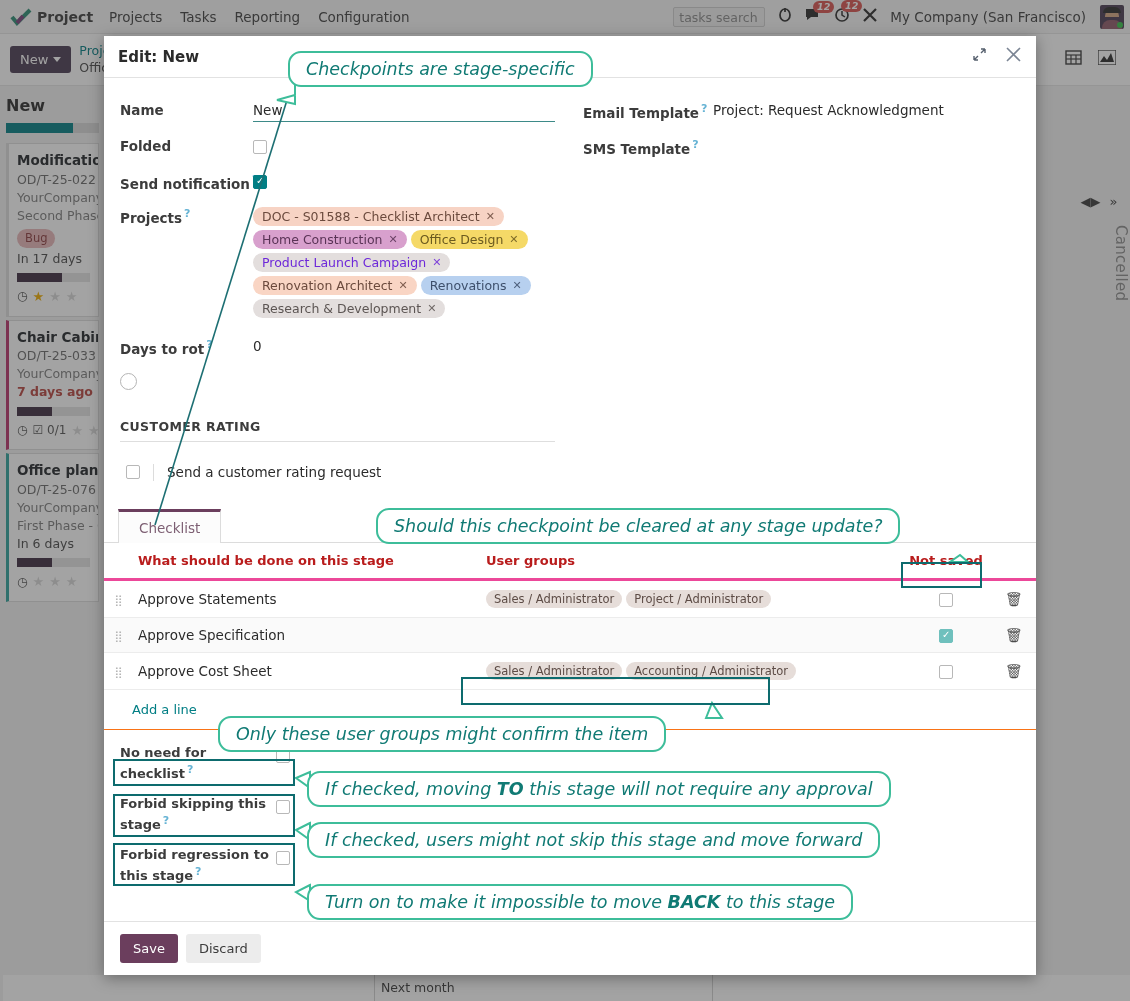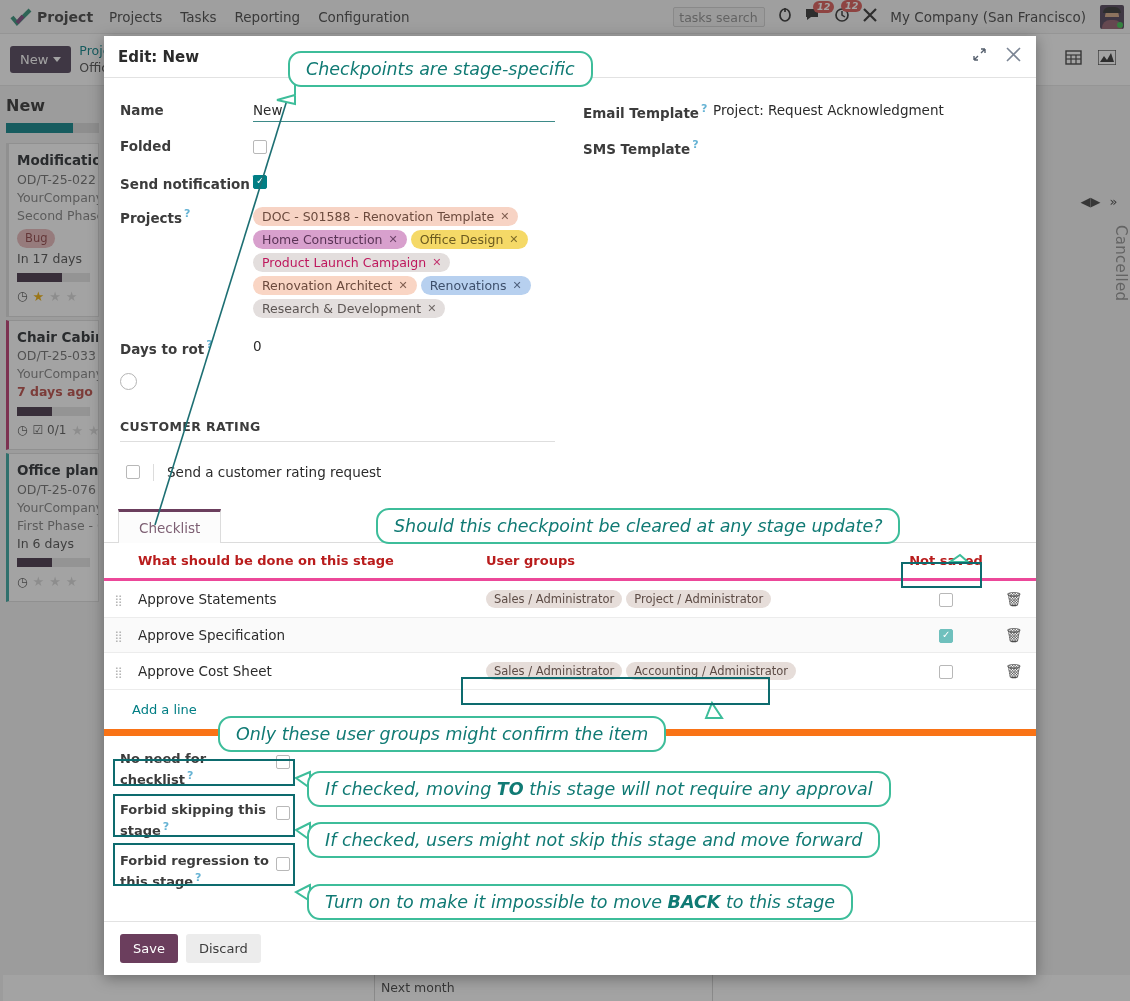--- a/index.html
+++ b/index.html
@@ -434,29 +434,29 @@
         <span class="cbx checked"></span>
       </div>
       <div></div>
         <div></div>
 
       <div class="f-label">
         <span>Projects</span><span class="help-q">?</span>
       </div>
       <div class="f-value" style="grid-column:2 / 5; width:360px;">
         <div id="project-tags"><span class="tag" style="background: rgb(247, 211, 196); color: rgb(107, 74, 61);">
-              <span>DOC - S01588 - Renovation Template</span>
+              <span>DOC - S01588 - Checklist Architect</span>
               <span class="x">✕</span>
             </span><span class="tag" style="background: rgb(216, 160, 205); color: rgb(90, 51, 86);">
               <span>Home Construction</span>
               <span class="x">✕</span>
             </span><span class="tag" style="background: rgb(245, 217, 103); color: rgb(107, 90, 31);">
               <span>Office Design</span>
               <span class="x">✕</span>
-            </span><span class="tag" style="background: rgb(227, 222, 221); color: #be185d;">
+            </span><span class="tag" style="background: rgb(227, 222, 221); color: #6d28d9;">
               <span>Product Launch Campaign</span>
               <span class="x">✕</span>
             </span><span class="tag" style="background: rgb(249, 213, 196); color: rgb(107, 74, 61);">
               <span>Renovation Architect</span>
               <span class="x">✕</span>
             </span><span class="tag" style="background: rgb(183, 208, 239); color: rgb(61, 79, 107);">
               <span>Renovations</span>
               <span class="x">✕</span>
             </span><span class="tag" style="background: rgb(227, 222, 221); color: rgb(92, 85, 83);">
               <span>Research &amp; Development</span>
@@ -518,21 +518,21 @@
             <tr>
               <td style="text-align:center;"><span class="drag-handle">⣿</span></td>
               <td>Approve Cost Sheet</td>
               <td><span class="ug-tag">Sales / Administrator</span><span class="ug-tag">Accounting / Administrator</span></td>
               <td style="text-align:center;"><span class="cbx"></span></td>
               <td style="text-align:center;"><span class="trash">🗑</span></td>
             </tr>
           </tbody>
         <tfoot>
           <tr>
-            <td colspan="5" style="padding:0;border-bottom:7px solid #f97316;">
+            <td colspan="5" style="padding:0;border-bottom:1px solid #f97316;">
               <div class="addline">Add a line</div>
             </td>
           </tr>
         </tfoot>
       </table>
 
       <div class="bool-rows" id="bool-rows">
           <div class="bool-row">
             <span class="bl">No need for checklist<span class="help-q">?</span></span>
             <span class="bc"><span class="cbx"></span></span>

